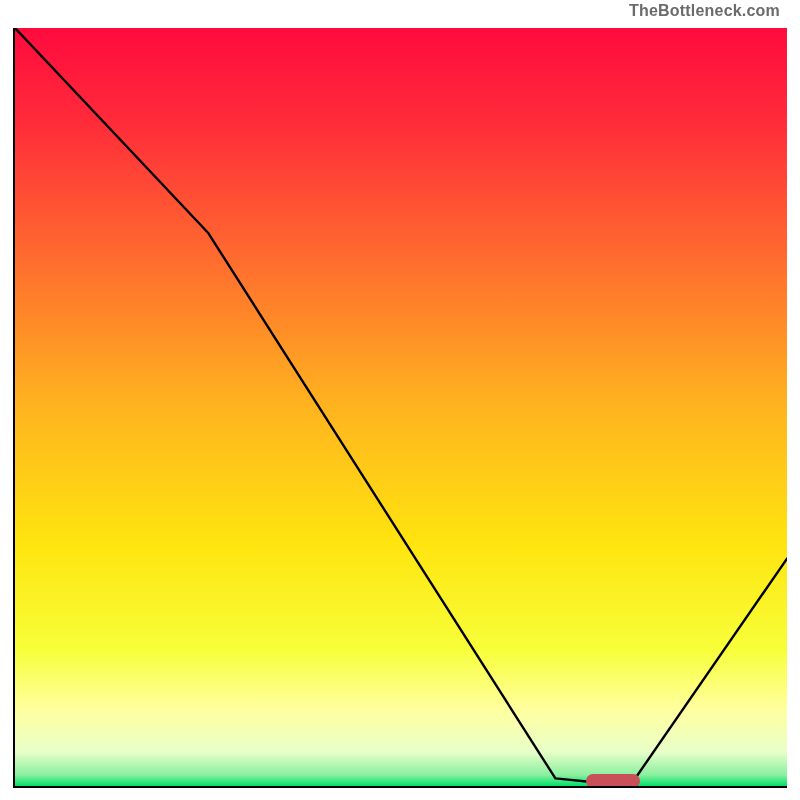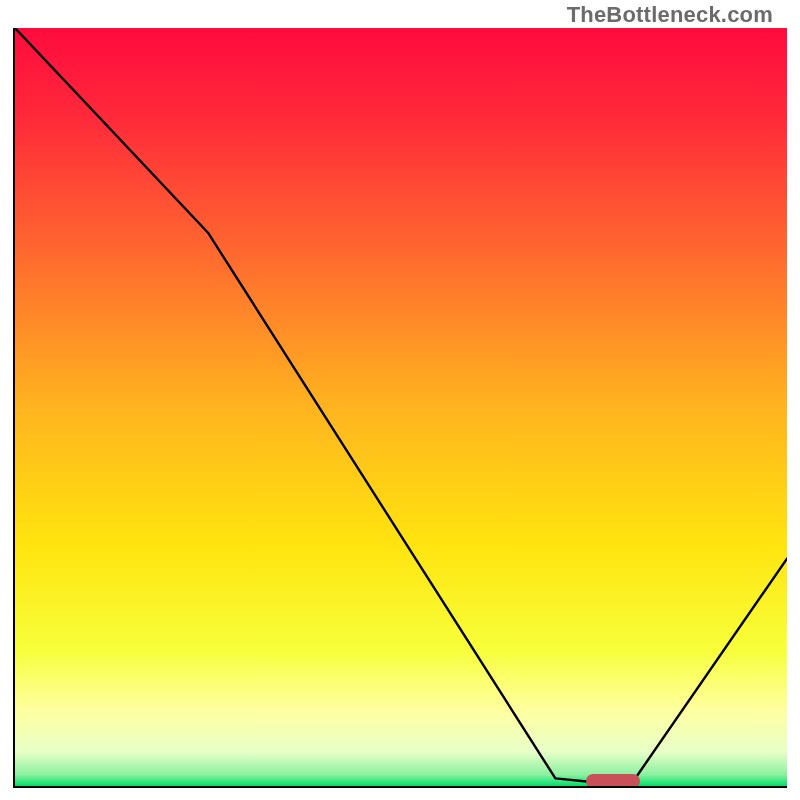--- a/index.html
+++ b/index.html
@@ -12,22 +12,22 @@
     font-family: Arial, Helvetica, sans-serif;
   }
   .stage {
     position: relative;
     width: 800px;
     height: 800px;
   }
   .attribution {
     position: absolute;
     top: 2px;
-    right: 27px;
-    font-size: 22px;
+    right: 20px;
+    font-size: 16px;
     font-weight: 600;
     color: #6b6b6b;
     letter-spacing: 0.2px;
     margin-left: 28px;
   }
   .plot {
     position: absolute;
     left: 13px;
     top: 28px;
     width: 774px;

